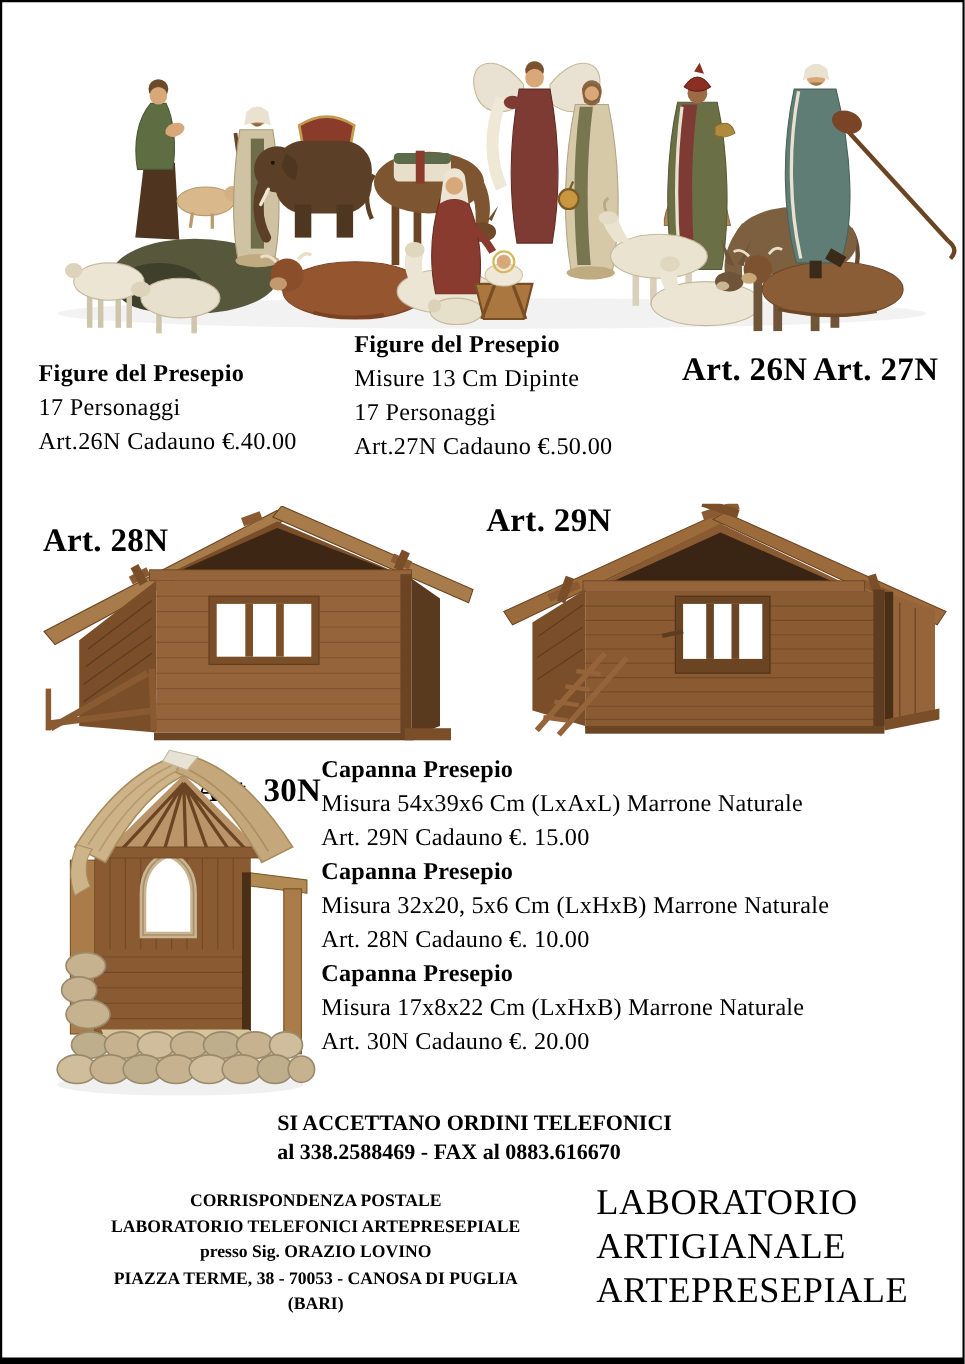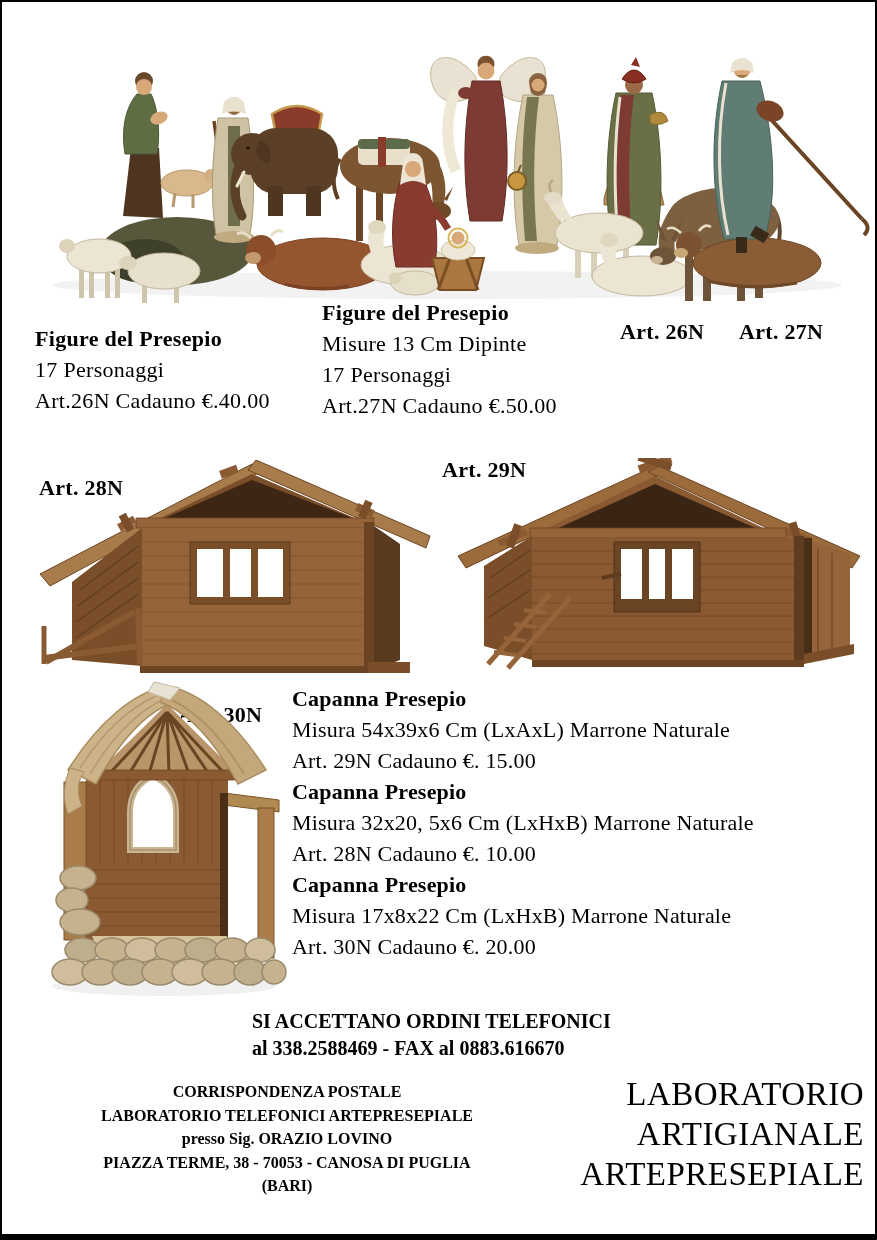--- a/index.html
+++ b/index.html
@@ -7,31 +7,31 @@
     position:relative;width:877px;height:1240px;margin:0 auto;
     background:#ffffff;box-sizing:border-box;overflow:hidden;
     border-left:2px solid #000;border-top:2px solid #000;
     border-right:2px solid #000;border-bottom:6px solid #000;
     font-family:"Liberation Serif","DejaVu Serif",serif;color:#000;
   }
   .abs{position:absolute;}
   .prod{font-size:22px;line-height:31px;letter-spacing:.3px;white-space:nowrap;}
   .prod .t{font-weight:bold;display:block;}
   .prod span{display:block;}
-  .artlbl{font-weight:bold;font-size:22px;letter-spacing:.3px;white-space:nowrap;}
+  .artlbl{font-weight:bold;font-size:30px;letter-spacing:.3px;white-space:nowrap;}
   .capblock{font-size:22px;line-height:31px;letter-spacing:.2px;white-space:nowrap;}
   .capblock .t{font-weight:bold;display:block;}
   .capblock span{display:block;}
   .orders{left:250px;top:1006px;width:560px;text-align:left;
     font-weight:bold;font-size:20px;line-height:27px;}
   .orders span{display:block;}
   .postal{left:35px;top:1078px;width:500px;text-align:center;
     font-weight:bold;font-size:16px;line-height:23.5px;}
   .postal span{display:block;text-align:center;}
-  .brand{left:540px;top:1072px;width:322px;text-align:right;
+  .brand{left:540px;top:1072px;width:322px;text-align:left;
     font-size:33px;line-height:40px;letter-spacing:.5px;}
   .brand span{display:block;}
   svg{display:block;}
 </style>
 </head>
 <body>
 
 <div class="page">
 
   <svg class="abs" style="left:25px;top:20px;" width="845" height="284" viewBox="0 0 845 282">

